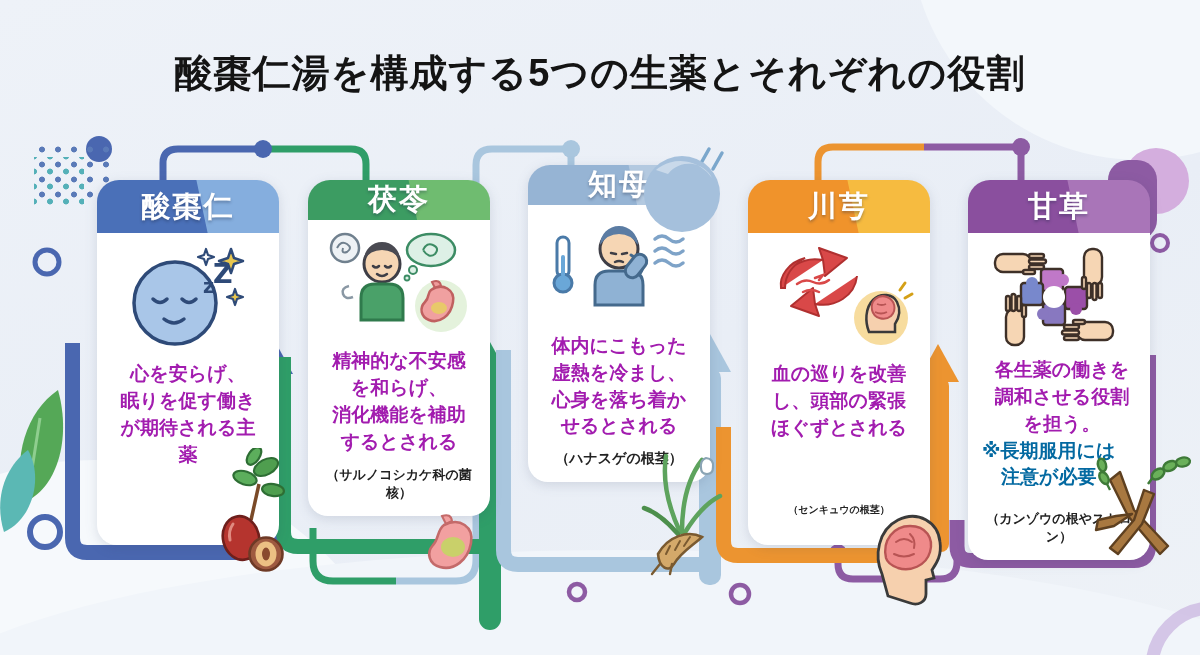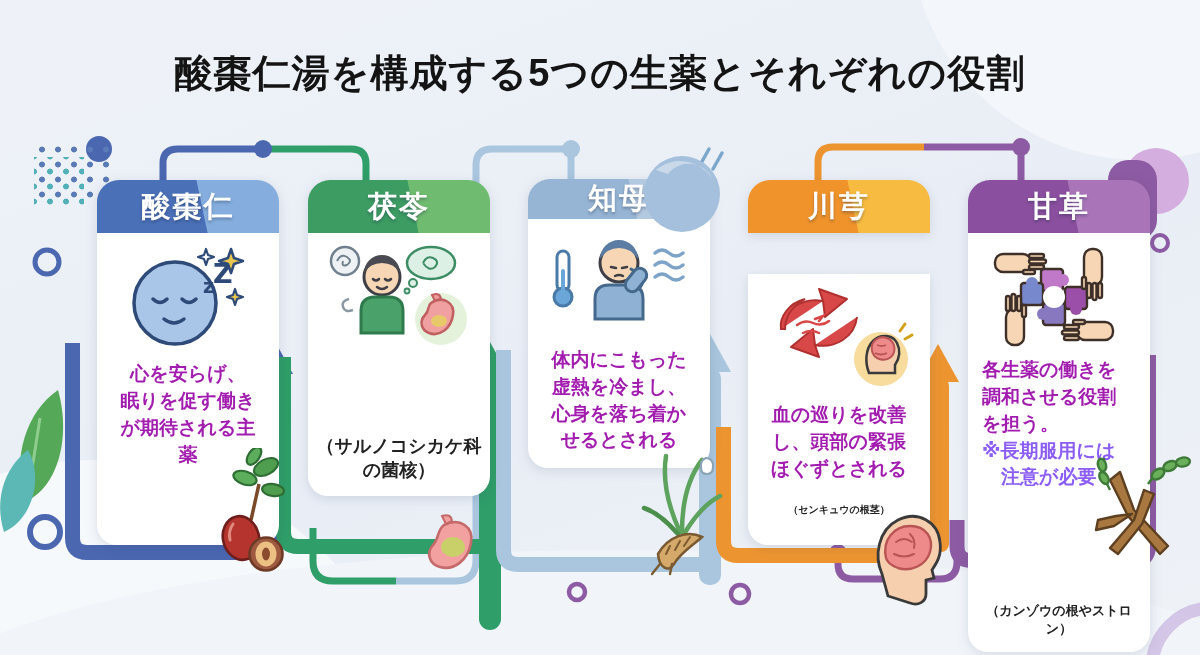--- a/index.html
+++ b/index.html
@@ -22,24 +22,24 @@
         filter:drop-shadow(0 3px 6px rgba(40,60,90,0.14));padding-left:19px;}
   .card-header{height:53px;border-radius:22px 22px 0 0;display:flex;align-items:center;justify-content:center;
         background:linear-gradient(78deg,var(--c1) 57%,var(--c2) 57.5%);}
   .card-header span{color:#fff;font-size:29px;font-weight:900;letter-spacing:2px;
         text-shadow:0 2px 3px rgba(30,40,70,0.35);}
   .card-body{background:#fff;border-radius:0 0 20px 20px;flex:1;display:flex;flex-direction:column;
         align-items:center;padding:6px 8px 14px 8px;box-sizing:border-box;}
   .card-icon{height:116px;width:100%;display:flex;align-items:center;justify-content:center;}
   .card-desc{font-size:19px;font-weight:800;color:#a21caf;text-align:center;line-height:1.42;
         white-space:pre-line;margin-top:6px;}
-  .card-note{font-size:19px;font-weight:800;color:#8b5cf6;text-align:left;line-height:1.35;
+  .card-note{font-size:19px;font-weight:800;color:#0369a1;text-align:left;line-height:1.35;
         white-space:pre-line;width:100%;padding-left:6px;box-sizing:border-box;}
   .card-source{font-size:14px;font-weight:800;color:#222;text-align:center;margin-top:auto;padding-top:10px;}
-  .card.c4 .card-desc{text-align:left;width:100%;padding-left:6px;box-sizing:border-box;margin-top:2px;}
+  .card.c4 .card-desc{text-align:center;width:100%;padding-left:6px;box-sizing:border-box;margin-top:2px;}
   .card.c4 .card-source{font-size:13px;padding-top:4px;}
   .illus{position:absolute;z-index:4;}
 </style>
 </head>
 <body>
 
 <div class="stage">
 
   <svg class="bg-layer" viewBox="0 0 1200 655">
     <circle cx="95" cy="790" r="330" fill="#f6f9fc"></circle>
@@ -166,21 +166,25 @@
           <path d="M45,32 a18,18 0 0 1 36,0 q-6,-10 -18,-10 q-12,0 -18,10 Z" fill="#4a4a52"></path>
           <path d="M54,38 q3,3 6,0 M66,38 q3,3 6,0" stroke="#3e3e46" stroke-width="2.5" fill="none" stroke-linecap="round"></path>
           <path d="M58,46 q5,4 10,0" stroke="#3e3e46" stroke-width="2.5" fill="none" stroke-linecap="round"></path>
           <path d="M42,92 L42,70 Q42,56 56,56 L70,56 Q84,56 84,70 L84,92 Z" fill="#4aa169" stroke="#2f7a4c" stroke-width="3"></path>
           <circle cx="122" cy="78" r="26" fill="#e4f2dc"></circle>
           <path d="M116,60 l-3,-6 q8,-3 9,4 Z" fill="#ef9b9b" stroke="#c06060" stroke-width="2"></path>
           <path d="M112,62 C124,54 136,62 134,74 C132,88 120,96 110,92 C102,89 100,80 106,74 C111,69 108,65 112,62 Z" fill="#f0a0a0" stroke="#c06060" stroke-width="2.5"></path>
           <ellipse cx="120" cy="80" rx="8" ry="6" fill="#e8c96a"></ellipse>
         </svg>
       </div>
-      <div class="card-source" style="font-size:18px;">（サルノコシカケ科の菌核）</div>
+      <div class="card-desc">精神的な不安感
+を和らげ、
+消化機能を補助
+するとされる</div>
+      <div class="card-source" style="font-size:13px;">（サルノコシカケ科の菌核）</div>
     </div>
   </div>
 
   <div class="card c2" style="left: 509px; height: 287px; justify-content: center; --c1: #96b4d4; --c2: #b3c9e0;">
     <div class="card-header">
         <span>知母</span>
       </div>
     <div class="card-body">
       <div class="card-icon">
         <svg width="160" height="112" viewBox="0 0 160 112">
@@ -198,24 +202,25 @@
             <path d="M116,26 q7,-6 14,0 q7,6 14,0"></path>
             <path d="M116,38 q7,-6 14,0 q7,6 14,0"></path>
             <path d="M116,50 q7,-6 14,0 q7,6 14,0"></path>
           </g>
         </svg>
       </div>
       <div class="card-desc">体内にこもった
 虚熱を冷まし、
 心身を落ち着か
 せるとされる</div>
-    </div>
-  </div>
-
-  <div class="card c3" style="left: 729px; height: 365px; gap: 41px; --c1: #f0932b; --c2: #f6bb40;">
+      <div class="card-source">（ハナスゲの根茎）</div>
+    </div>
+  </div>
+
+  <div class="card c3" style="left: 729px; height: 365px; --c1: #f0932b; --c2: #f6bb40;">
     <div class="card-header">
         <span>川芎</span>
       </div>
     <div class="card-body">
       <div class="card-icon">
         <svg width="160" height="118" viewBox="0 0 160 118">
           <path d="M22,50 C24,30 44,18 64,22 L60,10 L88,20 L66,38 L64,22" fill="#d94848" stroke="#b03030" stroke-width="2" stroke-linejoin="round"></path>
           <path d="M22,50 C20,38 30,24 46,20 C32,28 26,38 26,50 Z" fill="#d94848" stroke="#b03030" stroke-width="2"></path>
           <path d="M98,38 C96,58 76,70 56,66 L60,78 L32,68 L54,50 L56,66" fill="#d94848" stroke="#b03030" stroke-width="2" stroke-linejoin="round"></path>
           <g stroke="#d94848" stroke-width="2.5" fill="none" stroke-linecap="round">
@@ -230,21 +235,21 @@
           <path d="M141,52 l5,-7 M146,60 l7,-4" stroke="#d4a017" stroke-width="3" stroke-linecap="round"></path>
         </svg>
       </div>
       <div class="card-desc">血の巡りを改善
 し、頭部の緊張
 ほぐずとされる</div>
       <div class="card-source" style="font-size:10px;padding-bottom:14px;">（センキュウの根茎）</div>
     </div>
   </div>
 
-  <div class="card c4" style="left: 949px; height: 472px; --c1: #8a4f9e; --c2: #a975b8;">
+  <div class="card c4" style="left: 949px; height: 380px; --c1: #8a4f9e; --c2: #a975b8;">
     <div class="card-header">
         <span>甘草</span>
       </div>
     <div class="card-body">
       <div class="card-icon">
         <svg width="140" height="116" viewBox="0 0 140 116">
           <g stroke="#3e3028" stroke-width="2.4" stroke-linejoin="round">
             <rect x="52" y="30" width="22" height="22" rx="3" fill="#c078c8"></rect>
             <circle cx="74" cy="41" r="6" fill="#c078c8" stroke="none"></circle>
             <rect x="76" y="48" width="22" height="22" rx="3" fill="#9b4fa8"></rect>

